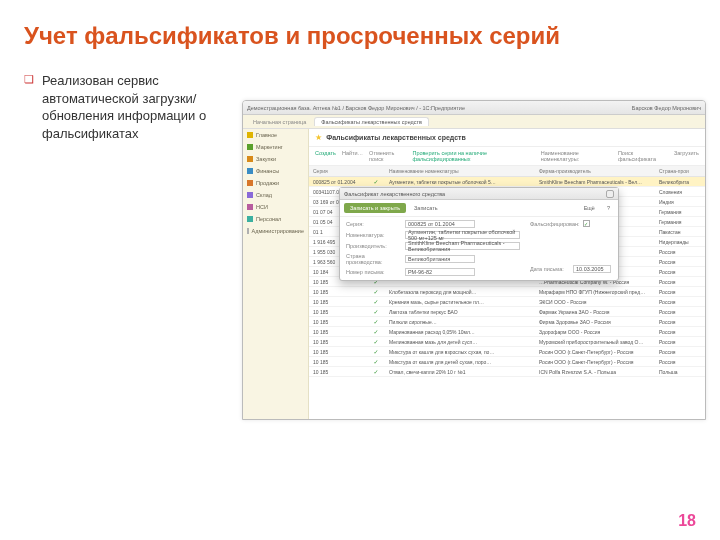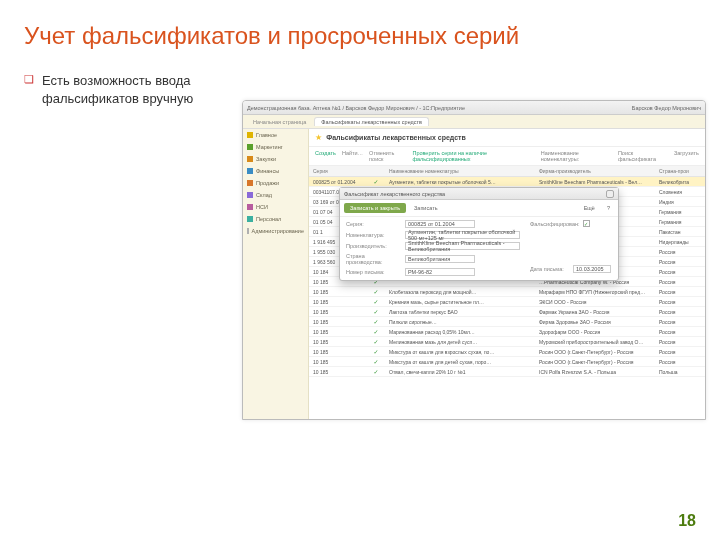--- a/index.html
+++ b/index.html
@@ -1,22 +1,22 @@
 <!DOCTYPE html>
 <html><head>
 <meta charset="utf-8">
 <style>
   * { box-sizing: border-box; margin:0; padding:0; }
   body { width:720px; height:540px; font-family: Arial, Helvetica, sans-serif; background:#fff; position:relative; overflow:hidden; }
-  .slide-title { color:#d9531e; font-size:24px; font-weight:normal; padding:22px 0 0 24px; }
+  .slide-title { color:#d9531e; font-size:24px; font-weight:bold; padding:22px 0 0 24px; }
   .content { display:flex; padding:22px 0 0 24px; }
   .bullets { width:210px; font-size:13px; color:#333; }
   .bullets li { list-style:none; position:relative; padding:0 0 16px 18px; line-height:1.35; }
   .bullets li:before { content:"❏"; position:absolute; left:0; top:0; color:#c33; font-size:11px; }
-  .page-num { position:absolute; right:24px; bottom:10px; color:#4d7c0f; font-weight:bold; font-size:16px; }
+  .page-num { position:absolute; right:24px; bottom:10px; color:#ec4899; font-weight:bold; font-size:16px; }
 
   
   .app { position:absolute; left:242px; top:100px; width:464px; height:320px; border:1px solid #bbb; border-radius:4px 4px 0 0; background:#f6f6f3; font-size:6px; color:#555; overflow:hidden; box-shadow:0 0 4px rgba(0,0,0,.1);}
   .titlebar { height:14px; background:linear-gradient(#f3f3f3,#e5e5e5); border-bottom:1px solid #ccc; display:flex; align-items:center; padding:0 4px; justify-content:space-between;}
   .titlebar span { font-size:5.5px; color:#666; }
   .wbtns { display:flex; gap:2px;}
   .wbtn { width:8px; height:8px; border:1px solid #aaa; border-radius:2px; background:#eee; }
   .tabs { height:14px; background:#f8f4e0; border-bottom:1px solid #ddd; display:flex; align-items:center; gap:2px; padding:0 4px;}
   .tab { background:#fff; border:1px solid #ddd; border-bottom:none; border-radius:3px 3px 0 0; padding:1px 6px; font-size:5.5px; }
   .tab.dim { background:transparent; border:none; color:#888;}
@@ -56,21 +56,21 @@
   .inp { border:1px solid #ccc; background:#fff; height:8px; padding:0 2px; display:flex; align-items:center; color:#555;}
   .chk { width:7px; height:7px; border:1px solid #aaa; display:inline-flex; align-items:center; justify-content:center; color:#3a9a3a; font-size:5px;}
 </style>
 </head>
 <body>
 
 <div class="slide-title">Учет фальсификатов и просроченных серий</div>
 
 <div class="content">
   <ul class="bullets">
-    <li>Есть возможность ввода фальсификатов вручную</li>
+    <li>Реализован сервис автоматической загрузки/обновления информации о фальсификатах</li>
   </ul>
 </div>
 
 <div class="app">
   <div class="titlebar">
     <span>Демонстрационная база. Аптека №1 / Барсков Федор Миронович / - 1С:Предприятие</span>
     <span>Барсков Федор Миронович</span>
   </div>
   <div class="tabs">
     <span class="tab dim">Начальная страница</span>

